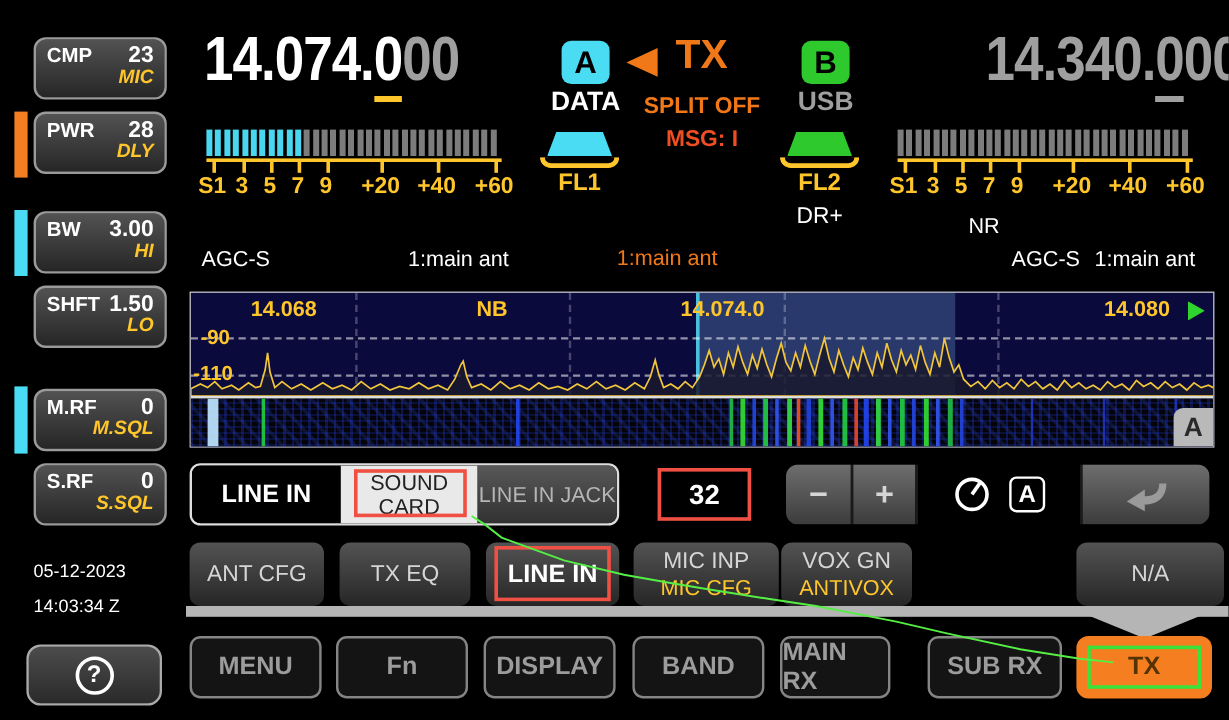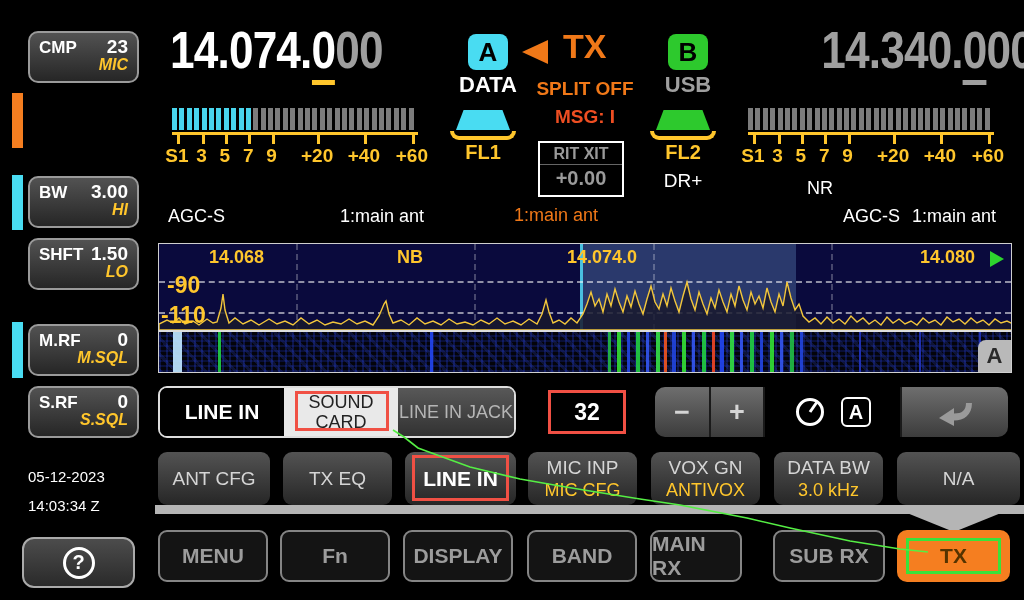--- a/index.html
+++ b/index.html
@@ -75,21 +75,21 @@
   #nr-label { position:absolute; left:798px; top:178px; width:44px; text-align:center; color:#fff; font-size:18px; }
 
   
   #scope { position:absolute; left:158px; top:243px; width:854px; height:130px; border:1px solid #cfcfcf; background:#0a0a3d; }
   #spectrum { position:relative; width:100%; height:86px; overflow:hidden; }
   #passband { position:absolute; left:423px; top:0; width:214px; height:86px; background:rgba(120,170,220,.30); }
   #center-line { position:absolute; left:421px; top:0; width:3px; height:86px; background:#49c0e0; }
   .hgrid { position:absolute; left:0; width:100%; border-top:2px dashed rgba(255,255,255,.55); }
   .vgrid { position:absolute; top:0; height:86px; border-left:2px dashed rgba(255,255,255,.25); }
   .spec-label { position:absolute; top:3px; color:#ffc62c; font-size:18px; font-weight:bold;margin-left:20px; }
-  .db-label { position:absolute; color:#ffc62c; font-size:23px; font-weight:bold; }
+  .db-label { position:absolute; color:#ffc62c; font-size:17px; font-weight:bold; }
   #play-tri { position:absolute; right:7px; top:7px; width:14px; height:16px; background:#2ed52e;
     clip-path:polygon(0 0,100% 50%,0 100%); }
   #trace { position:absolute; left:0; bottom:0; width:854px; height:86px; }
   #waterfall { position:relative; width:100%; height:42px; border-top:2px solid #ddd; overflow:hidden;
     background:
       repeating-linear-gradient(90deg, rgba(35,60,210,.30) 0 2px, transparent 2px 7px),
       repeating-linear-gradient(0deg, rgba(25,45,170,.28) 0 2px, transparent 2px 5px),
       repeating-linear-gradient(47deg, rgba(60,90,255,.18) 0 3px, transparent 3px 11px),
       #04040a; }
   .streak { position:absolute; top:0; height:100%; opacity:.92; }
@@ -147,20 +147,27 @@
   <div class="accent-bar" style="top:175px;height:55px;background:#49dcf2;"></div>
   <div class="accent-bar" style="top:322px;height:56px;background:#49dcf2;"></div>
 
   <div class="side-box" style="top:31px;">
     <div class="side-row1">
         <span class="side-label">CMP</span>
         <span class="side-value">23</span>
       </div>
     <div class="side-sub">MIC</div>
   </div>
+  <div class="side-box" style="top:93px;">
+    <div class="side-row1">
+        <span class="side-label">PWR</span>
+        <span class="side-value">28</span>
+      </div>
+    <div class="side-sub">DLY</div>
+  </div>
   <div class="side-box" style="top:176px;">
     <div class="side-row1">
         <span class="side-label">BW</span>
         <span class="side-value">3.00</span>
       </div>
     <div class="side-sub">HI</div>
   </div>
   <div class="side-box" style="top:238px;">
     <div class="side-row1">
         <span class="side-label">SHFT</span>
@@ -197,24 +204,20 @@
   <div id="tx-arrow"></div>
   <div id="tx-indicator">TX</div>
   <div id="split-label">SPLIT OFF</div>
   <div id="msg-label">MSG: I</div>
   <div class="band-badge" id="badgeB">B</div>
   <div class="mode-label" id="modeB">USB</div>
 
   <div class="filter-shape" id="fl1-shape"></div>
   <div class="filter-bracket" id="fl1-bracket"></div>
   <div class="filter-label" id="fl1-label">FL1</div>
-  <div id="rit-box">
-    <div id="rit-title">RIT XIT</div>
-    <div id="rit-value">+0.00</div>
-  </div>
   <div class="filter-shape" id="fl2-shape"></div>
   <div class="filter-bracket" id="fl2-bracket"></div>
   <div class="filter-label" id="fl2-label">FL2</div>
   <div id="dr-label">DR+</div>
   <div id="tx-ant">1:main ant</div>
 
   <div class="meter" id="meterA">
     <div class="meter-bar"><span class="seg lit"></span><span class="seg lit"></span><span class="seg lit"></span><span class="seg lit"></span><span class="seg lit"></span><span class="seg lit"></span><span class="seg lit"></span><span class="seg lit"></span><span class="seg lit"></span><span class="seg lit"></span><span class="seg lit"></span><span class="seg"></span><span class="seg"></span><span class="seg"></span><span class="seg"></span><span class="seg"></span><span class="seg"></span><span class="seg"></span><span class="seg"></span><span class="seg"></span><span class="seg"></span><span class="seg"></span><span class="seg"></span><span class="seg"></span><span class="seg"></span><span class="seg"></span><span class="seg"></span><span class="seg"></span><span class="seg"></span><span class="seg"></span><span class="seg"></span><span class="seg"></span><span class="seg"></span></div>
     <div class="meter-scale">
         <i class="tick" style="left: 2%;"></i>
@@ -350,31 +353,27 @@
   <div class="menu-btn" style="left:158px;width:112px;">
     <span>ANT CFG</span>
   </div>
   <div class="menu-btn" style="left:283px;width:109px;">
     <span>TX EQ</span>
   </div>
   <div class="menu-btn" style="left:405px;width:111px;" id="menu-linein">
     <span>LINE IN</span>
     <div id="linein-redbox"></div>
   </div>
-  <div class="menu-btn" style="left:528px;width:109px;">
+  <div class="menu-btn" style="left:528px;width:121px;">
     <span>MIC INP</span>
       <span class="sub">MIC CFG</span>
   </div>
   <div class="menu-btn" style="left:651px;width:109px;">
     <span>VOX GN</span>
       <span class="sub">ANTIVOX</span>
-  </div>
-  <div class="menu-btn" style="left:774px;width:109px;">
-    <span>DATA BW</span>
-      <span class="sub">3.0 kHz</span>
   </div>
   <div class="menu-btn" style="left:897px;width:123px;">
     <span>N/A</span>
   </div>
 
   <div class="bottom-btn" style="left:158px;width:110px;">MENU</div>
   <div class="bottom-btn" style="left:280px;width:110px;">Fn</div>
   <div class="bottom-btn" style="left:403px;width:110px;">DISPLAY</div>
   <div class="bottom-btn" style="left:527px;width:110px;">BAND</div>
   <div class="bottom-btn" style="left:650px;width:92px;">MAIN RX</div>

